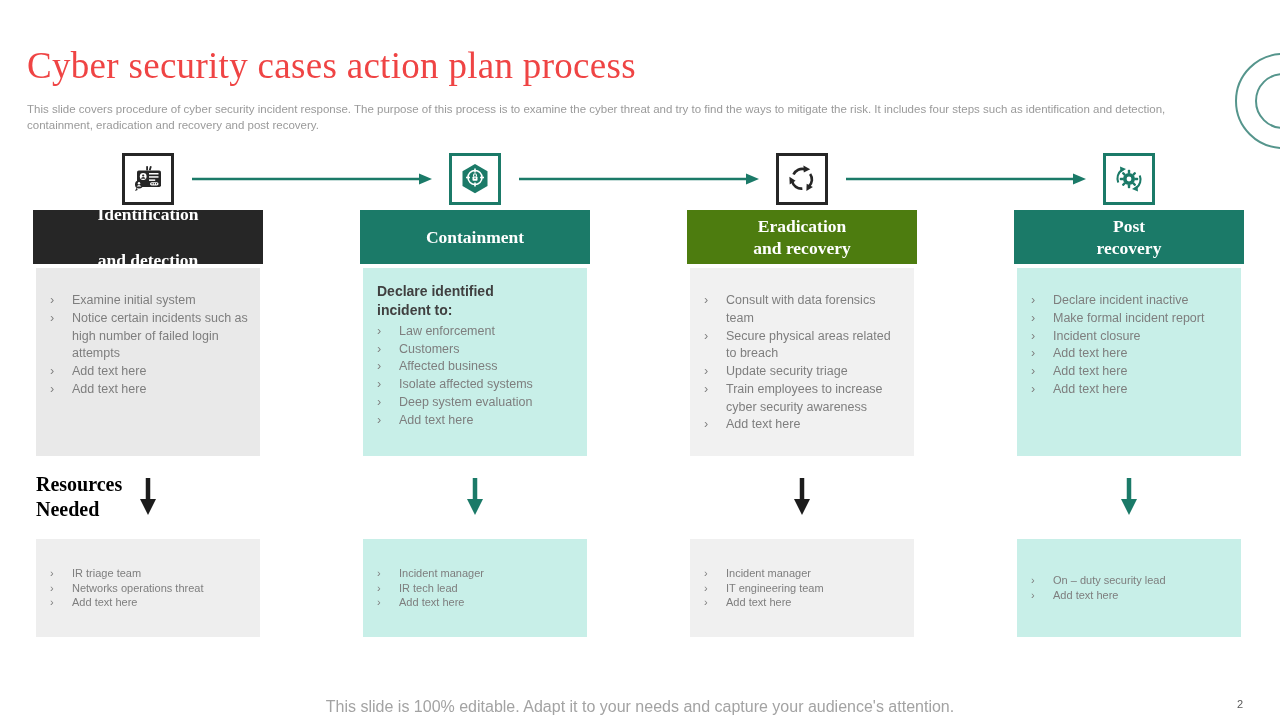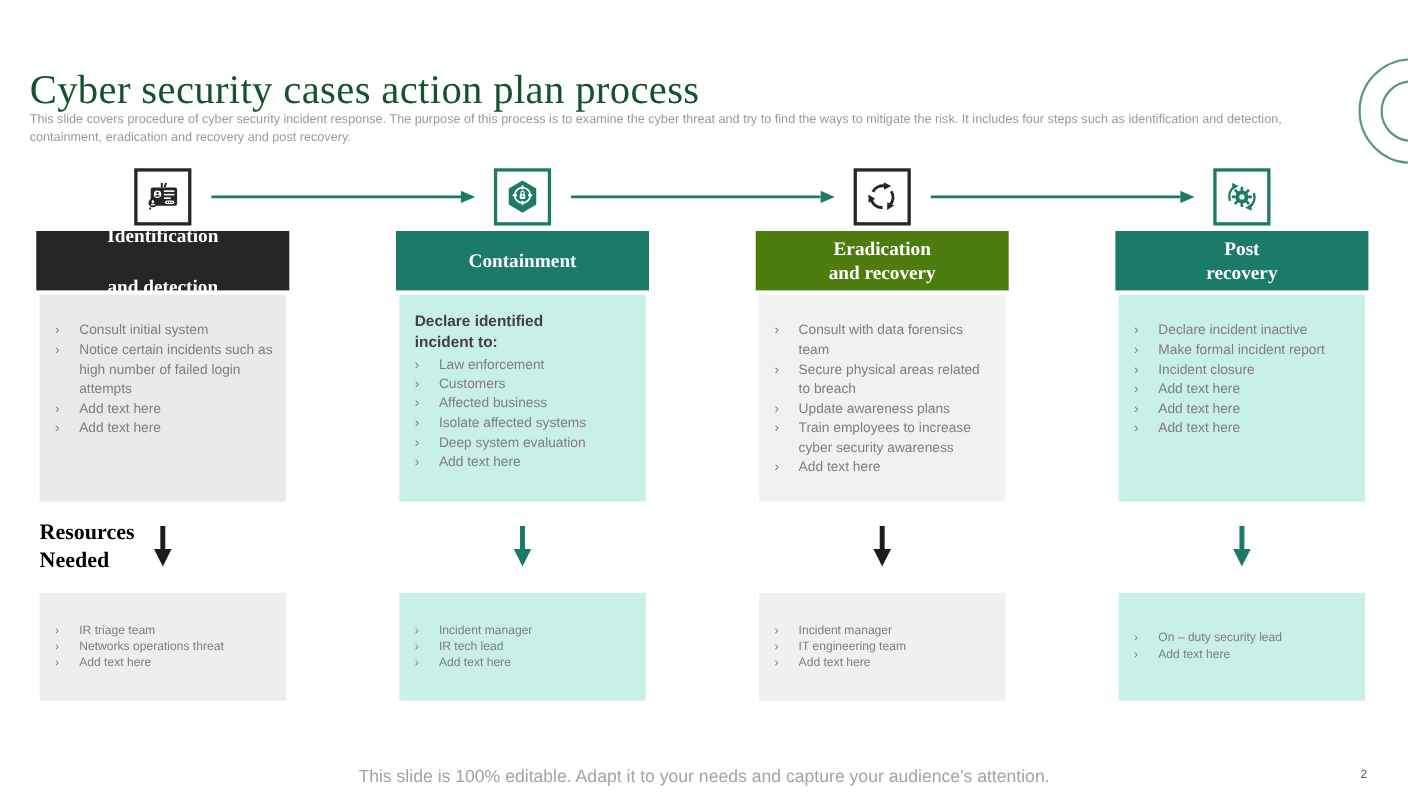--- a/index.html
+++ b/index.html
@@ -1,20 +1,20 @@
 <!DOCTYPE html>
 <html><head>
 <meta charset="utf-8">
 <style>
   html,body{margin:0;padding:0;background:#fff;}
   .slide{position:relative;width:1280px;height:720px;background:#fff;overflow:hidden;
          font-family:"Liberation Sans",sans-serif;}
 
-  .title{position:absolute;left:27px;top:36px;font-family:"Liberation Serif",serif;
-         font-size:37px;font-weight:400;color:#14532d;letter-spacing:.3px;}
+  .title{position:absolute;left:27px;top:19px;font-family:"Liberation Serif",serif;
+         font-size:37px;font-weight:400;color:#ef4444;letter-spacing:.3px;}
   .subtitle{position:absolute;left:27px;top:89px;width:1195px;font-size:11.5px;
             line-height:1.4;color:#9a9a9a;}
 
   .deco-circle{position:absolute;border-radius:50%;border:2px solid #55958c;background:transparent;}
   .deco-outer{left:1235px;top:53px;width:92px;height:92px;}
   .deco-inner{left:1255px;top:73px;width:52px;height:52px;}
 
   .col{position:absolute;top:153px;width:230px;height:492px;}
   .col1{left:33px}.col2{left:360px}.col3{left:687px}.col4{left:1014px}
 
@@ -108,21 +108,21 @@
       </svg>
     </div>
     <div class="header-bar" style="background-color: rgb(38, 38, 38); gap: 24px;">
       <span class="hline">Identification</span>
       <span class="hline">and detection</span>
     </div>
     <div class="steps-box" style="background-color: rgb(233, 233, 233);">
       <ul class="blist">
         <li>
           <span class="bullet">›</span>
-          <span class="txt">Consult initial system</span>
+          <span class="txt">Examine initial system</span>
           </li>
         <li>
           <span class="bullet">›</span>
           <span class="txt">Notice certain incidents such as high number of failed login attempts</span>
           </li>
         <li>
           <span class="bullet">›</span>
           <span class="txt">Add text here</span>
           </li>
         <li>
@@ -248,21 +248,21 @@
         <li>
           <span class="bullet">›</span>
           <span class="txt">Consult with data forensics team</span>
           </li>
         <li>
           <span class="bullet">›</span>
           <span class="txt">Secure physical areas related to breach</span>
           </li>
         <li>
           <span class="bullet">›</span>
-          <span class="txt">Update awareness plans</span>
+          <span class="txt">Update security triage</span>
           </li>
         <li>
           <span class="bullet">›</span>
           <span class="txt">Train employees to increase cyber security awareness</span>
           </li>
         <li>
           <span class="bullet">›</span>
           <span class="txt">Add text here</span>
           </li>
       </ul>

